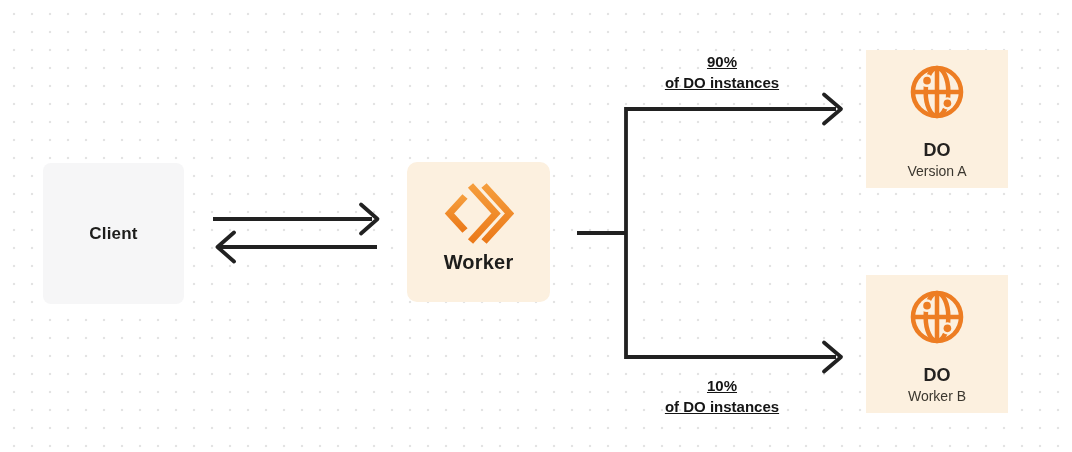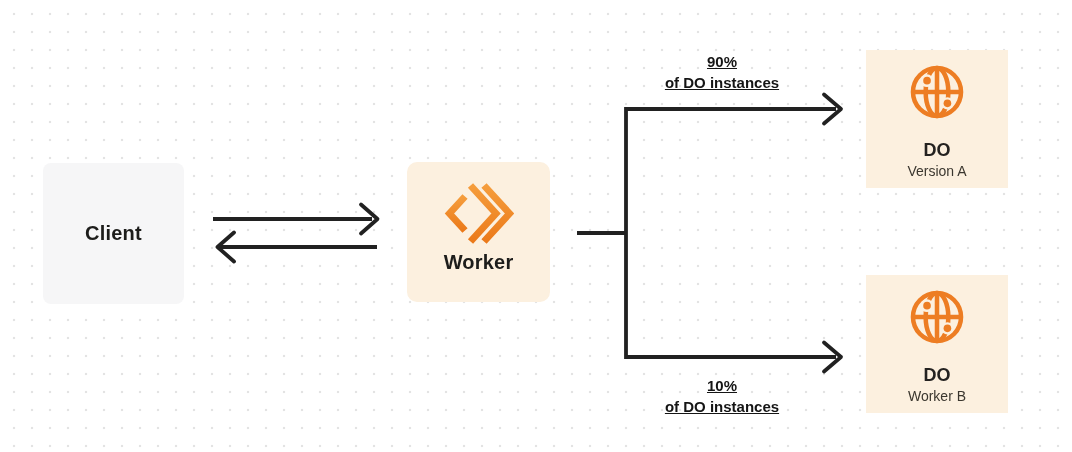--- a/index.html
+++ b/index.html
@@ -12,21 +12,21 @@
     background-position:5px 5px;
     font-family:"Liberation Sans","DejaVu Sans",sans-serif;
     overflow:hidden;
   }
   .connectors{position:absolute;left:0;top:0;z-index:1;pointer-events:none;}
   .node{position:absolute;z-index:2;display:flex;flex-direction:column;align-items:center;justify-content:center;}
   .client-box{
     left:43px;top:163px;width:141px;height:141px;
     background:#f6f6f7;border-radius:8px;
   }
-  .client-box .node-label{font-size:20px;font-weight:700;color:#1d1d1b;letter-spacing:.2px;}
+  .client-box .node-label{font-size:17px;font-weight:700;color:#1d1d1b;letter-spacing:.2px;}
   .worker-box{
     left:407px;top:162px;width:143px;height:140px;
     background:#fcf0df;border-radius:10px;
     justify-content:flex-start;padding-top:21px;box-sizing:border-box;gap:5px;
   }
   .worker-box .node-label{font-size:20px;font-weight:700;color:#1d1d1b;letter-spacing:.2px;line-height:24px;}
   .do-box{
     width:142px;height:138px;left:866px;
     background:#fcf0df;border-radius:0;
     justify-content:flex-start;padding-top:13px;box-sizing:border-box;

